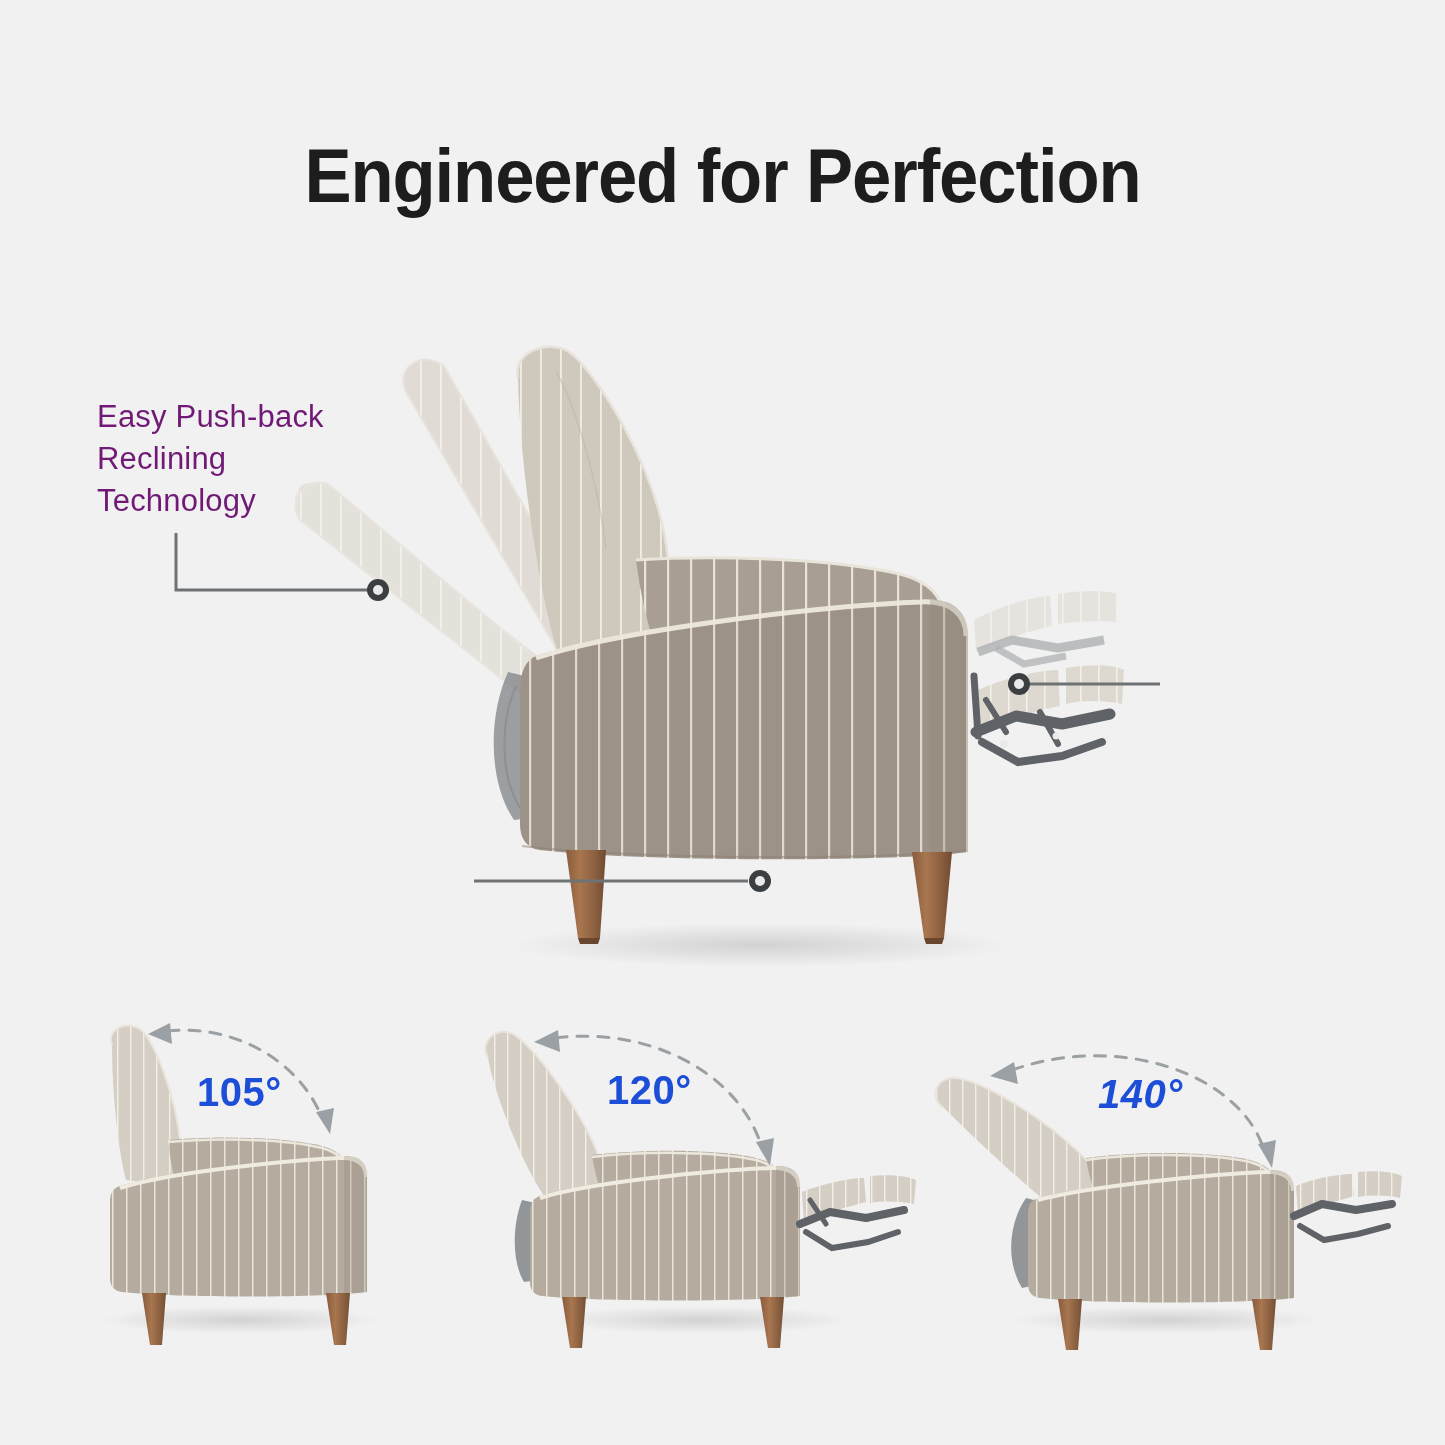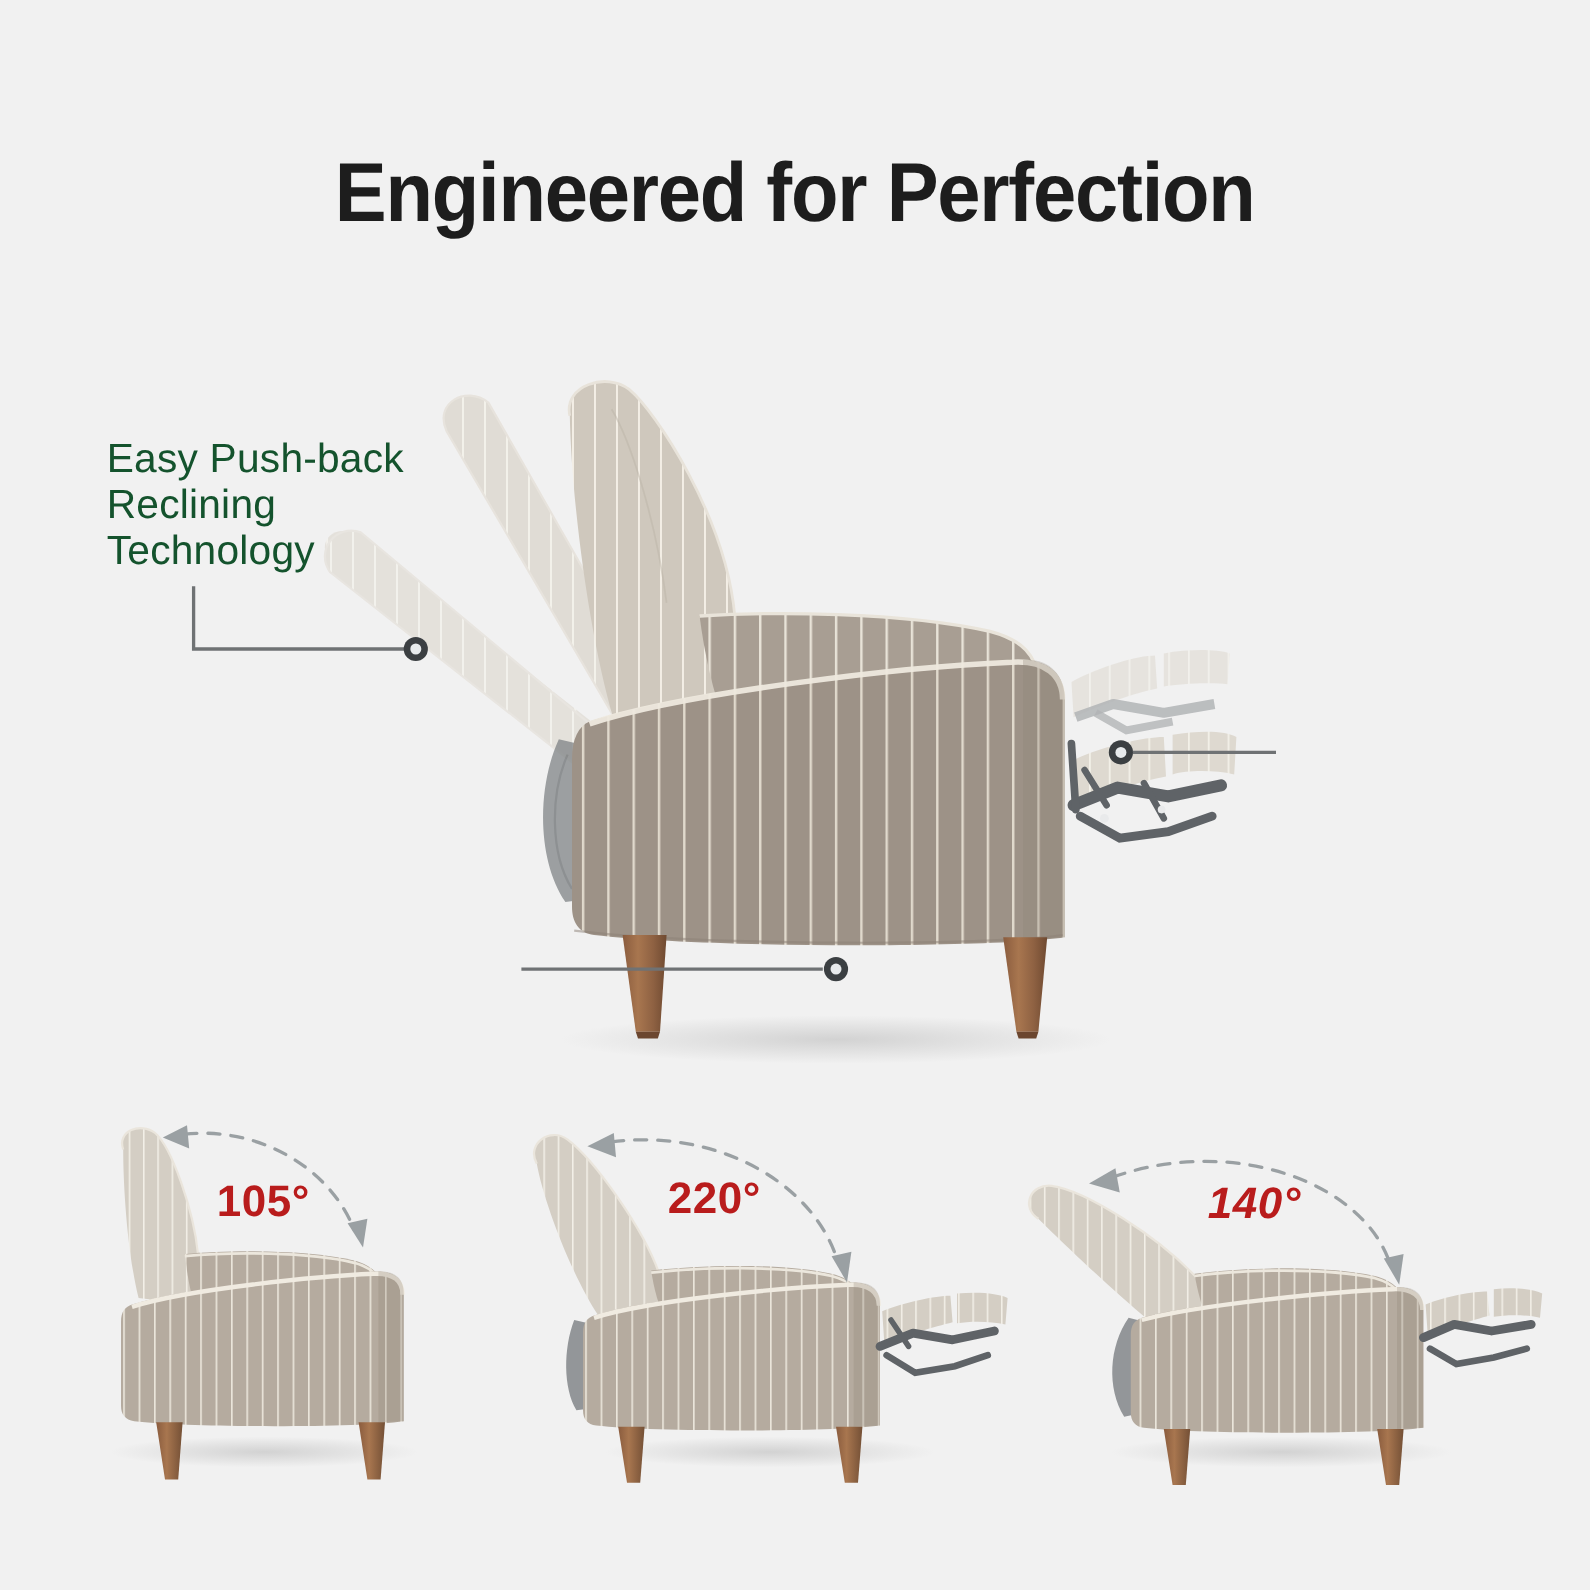--- a/index.html
+++ b/index.html
@@ -21,37 +21,37 @@
     letter-spacing:-1.2px;
     color:#1d1d1d;
     font-family:"Liberation Sans", sans-serif;
     transform:scaleX(0.93);
     transform-origin:center top;
   }
 
   
   .callout{
     position:absolute;
-    color:#14532d;
-    font-size:37px;
+    color:#701a75;
+    font-size:31px;
     line-height:42px;
     letter-spacing:0.2px;
     white-space:pre-line;
   }
   #callout-recline{left:97px;top:396px;}
   #callout-footrest{left:1172px;top:646px;}
   #callout-clean{left:96px;top:862px;}
 
   
   svg.layer{position:absolute;left:0;top:0;width:1445px;height:1445px;overflow:visible;}
 
   
   .angle-label{
     position:absolute;
-    color:#b91c1c;
+    color:#1d4ed8;
     font-size:40px;
     font-weight:bold;
     letter-spacing:0.5px;
   }
   #angle-105{left:197px;top:1070px;}
   #angle-120{left:607px;top:1068px;}
   #angle-140{left:1098px;top:1072px;font-style:italic;}
 </style>
 </head>
 <body>
@@ -310,16 +310,16 @@
     </g>
   </svg>
 
   <div class="callout" id="callout-recline">Easy Push-back
 Reclining
 Technology</div>
 
 
 
   <div class="angle-label" id="angle-105">105°</div>
-  <div class="angle-label" id="angle-120">220°</div>
+  <div class="angle-label" id="angle-120">120°</div>
   <div class="angle-label" id="angle-140">140°</div>
 
 </div>
 
 </body></html>

